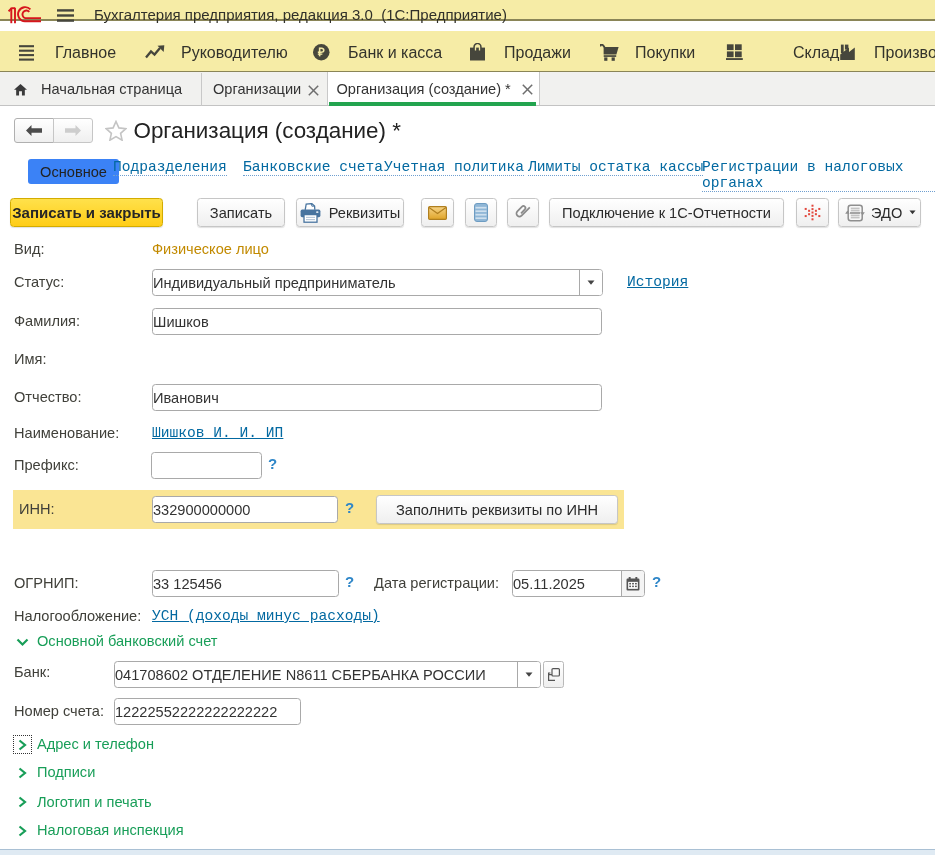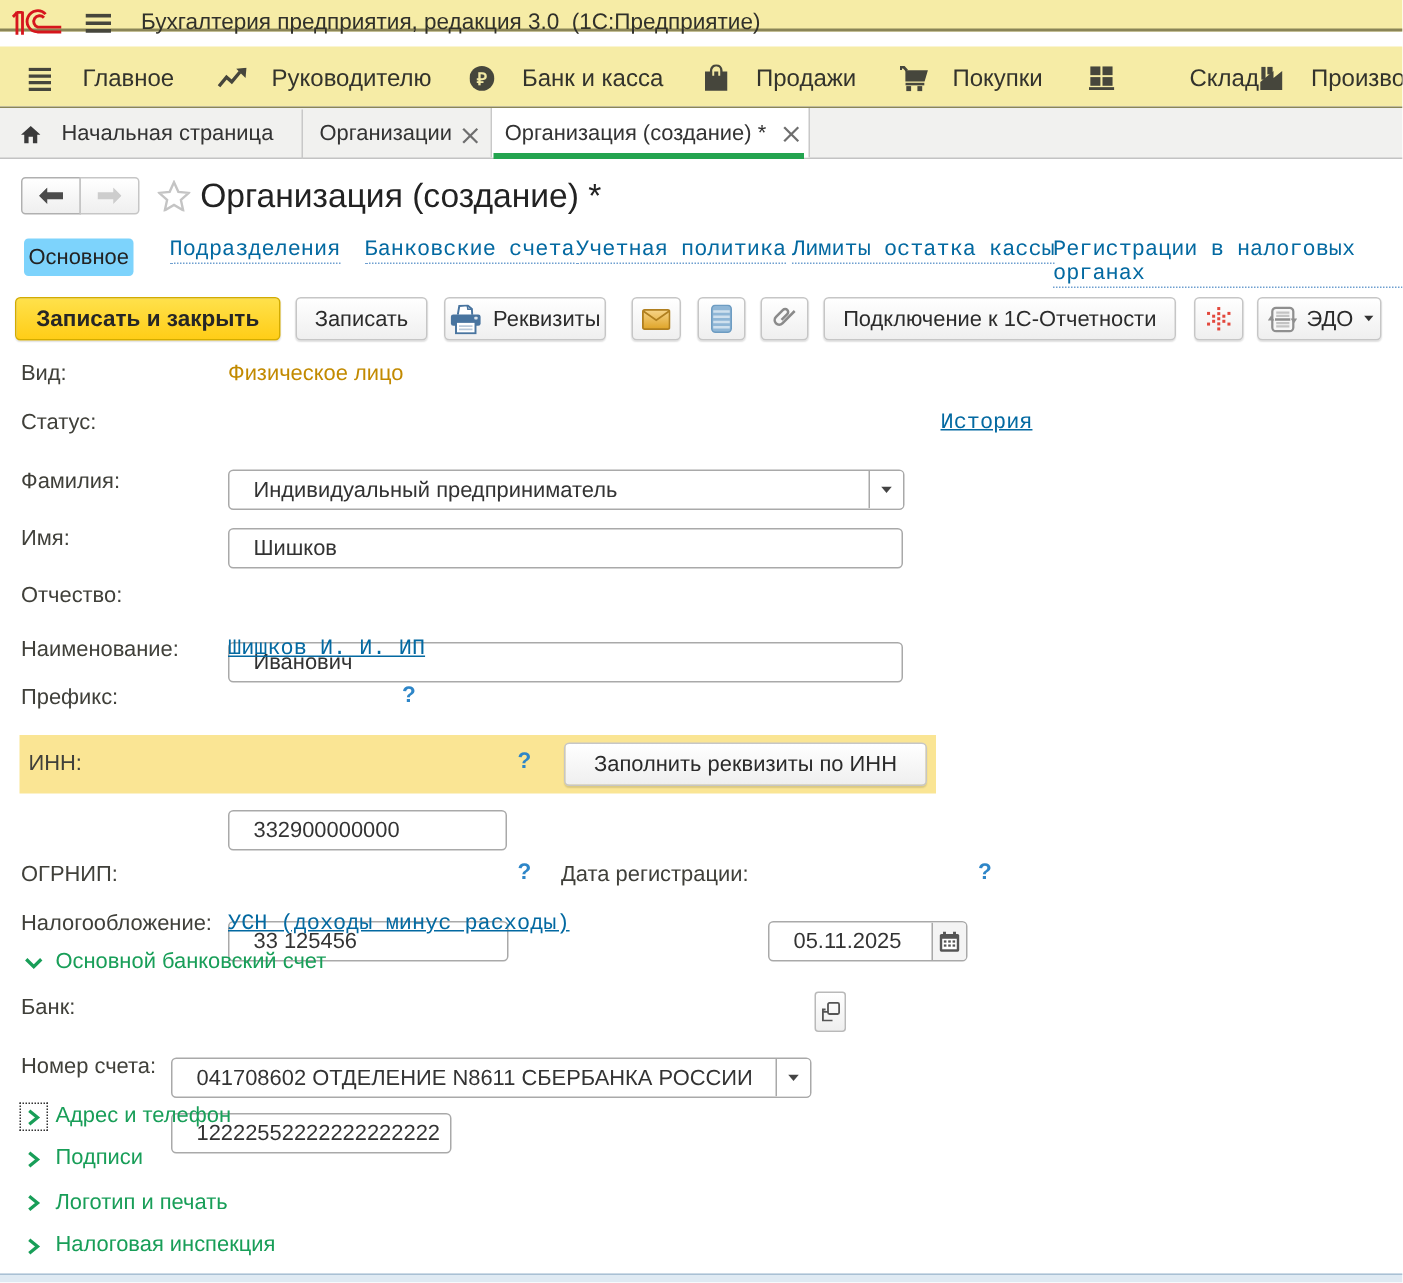--- a/index.html
+++ b/index.html
@@ -21,21 +21,21 @@
   background:#ffffff; border-left:1px solid #c8c8c8; border-right:1px solid #c8c8c8; }
 #greenline { position:absolute; left:329px; top:102px; width:207px; height:4px; background:#23a44f; }
 .tabtext { position:absolute; font-size:14.6px; color:#333; top:9.3px; }
 
 .btn { position:absolute; top:198px; height:29px; border:1px solid #c6c6c6; border-radius:3.5px;
   background:linear-gradient(#ffffff,#efefef); font-size:14.6px; color:#2b2b2b;
   display:flex; align-items:center; justify-content:center;
   box-shadow:0 1px 1px rgba(0,0,0,0.12); }
 .inputbox { position:absolute; border:1px solid #a9a9a9; border-radius:3.5px;
   background:#fff; font-size:14.6px; color:#333;
-  padding:0 0 0 16px; height:27px; line-height:26px; white-space:nowrap; overflow:hidden;margin-top:44px; }
+  padding:0 0 0 0; height:27px; line-height:26px; white-space:nowrap; overflow:hidden; }
 .lbl { position:absolute; font-size:14.6px; color:#40403a; }
 .blink { color:#0369a1;font-family:Liberation Mono, monospace; }
 .glink { color:#189e58; }
 .q { position:absolute; color:#2e86c8; font-weight:bold; font-size:15px; }
 .combo { position:absolute; top:0; right:0; width:23px; height:25px; border-left:1px solid #a9a9a9;
   display:flex; align-items:center; justify-content:center; background:#fff; }
 .chev { position:absolute; }
 </style>
 </head>
 <body>
@@ -145,28 +145,28 @@
   <div class="btn" style="left:53px;top:118px;width:40px;height:25px;border-radius:0 3px 3px 0;box-shadow:none">
     <svg width="16" height="11" viewBox="0 0 16 11">
         <path d="M10.5,0 L10.5,3.2 L0,3.2 L0,7.8 L10.5,7.8 L10.5,11 L16,5.5 Z" fill="#cdcdcd"></path>
       </svg>
   </div>
   <svg class="abs" style="left:105px;top:120px" width="22" height="21" viewBox="0 0 22 21">
     <path d="M11,1.5 L13.9,7.9 L20.9,8.6 L15.6,13.3 L17.1,20.2 L11,16.6 L4.9,20.2 L6.4,13.3 L1.1,8.6 L8.1,7.9 Z" fill="none" stroke="#c4c4c4" stroke-width="1.6"></path>
   </svg>
   <div class="abs" style="left:133.5px;top:118px;font-size:22.4px;color:#222">Организация (создание) *</div>
 
-  <div class="abs" style="left:16px;top:159px;width:73px;height:25px;background:#7dd3fc;border-radius:3px;color:#222;display:flex;align-items:center;justify-content:center">Основное</div>
+  <div class="abs" style="left:28px;top:159px;width:91px;height:25px;background:#3b82f6;border-radius:3px;color:#222;display:flex;align-items:center;justify-content:center">Основное</div>
   <div class="abs blink" style="left:113px;top:159px;border-bottom:1px dotted #6f9fd0">Подразделения</div>
   <div class="abs blink" style="left:243px;top:159px;border-bottom:1px dotted #6f9fd0">Банковские счета</div>
   <div class="abs blink" style="left:384px;top:159px;border-bottom:1px dotted #6f9fd0">Учетная политика</div>
   <div class="abs blink" style="left:528px;top:159px;border-bottom:1px dotted #6f9fd0">Лимиты остатка кассы</div>
   <div class="abs blink" style="left:702px;top:159px;border-bottom:1px dotted #6f9fd0">Регистрации в налоговых органах</div>
 
-  <div class="btn" style="left:10px;width:177px;background:linear-gradient(#ffe14b,#ffcd17);border-color:#d3ac00;font-weight:bold;color:#262626;font-size:15px">Записать и закрыть</div>
+  <div class="btn" style="left:10px;width:153px;background:linear-gradient(#ffe14b,#ffcd17);border-color:#d3ac00;font-weight:bold;color:#262626;font-size:15px">Записать и закрыть</div>
   <div class="btn" style="left:197px;width:88px">Записать</div>
   <div class="btn" style="left:296px;width:108px">
     <svg style="margin-right:8px" width="21" height="20" viewBox="0 0 21 20">
       <path d="M5.2,6.8 L6.2,1 L11.8,0.6 L14.6,3 L14.8,6.8" fill="#fff" stroke="#48749f" stroke-width="1.3"></path>
       <path d="M11.5,0.8 L11.9,3.2 L14.5,3.1" fill="none" stroke="#48749f" stroke-width="1"></path>
       <rect x="0.6" y="6.6" width="19.8" height="7.6" rx="1.6" fill="#48749f"></rect>
       <rect x="16.2" y="8.2" width="2.2" height="1.8" rx="0.5" fill="#dce6ef"></rect>
       <rect x="4" y="11.6" width="13" height="7.6" fill="#fff" stroke="#48749f" stroke-width="1.3"></rect>
       <line x1="6" y1="14.4" x2="15" y2="14.4" stroke="#b9c9da" stroke-width="1.2"></line>
       <line x1="6" y1="16.6" x2="15" y2="16.6" stroke="#b9c9da" stroke-width="1.2"></line>

